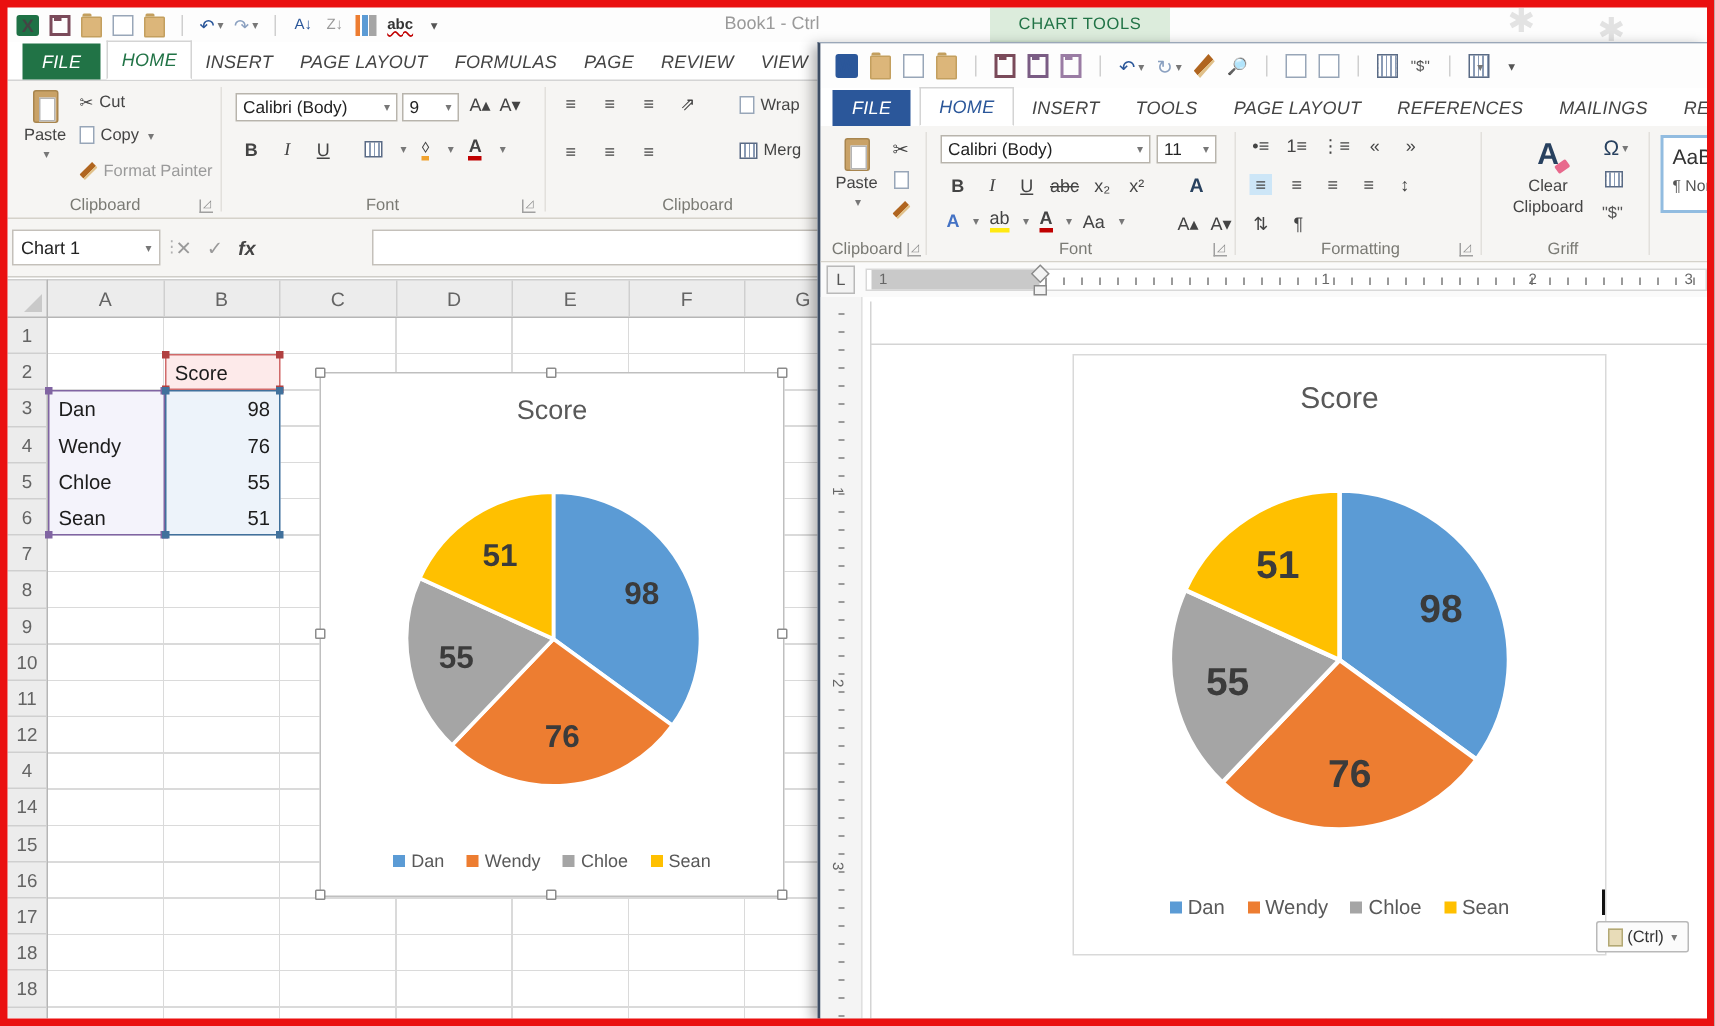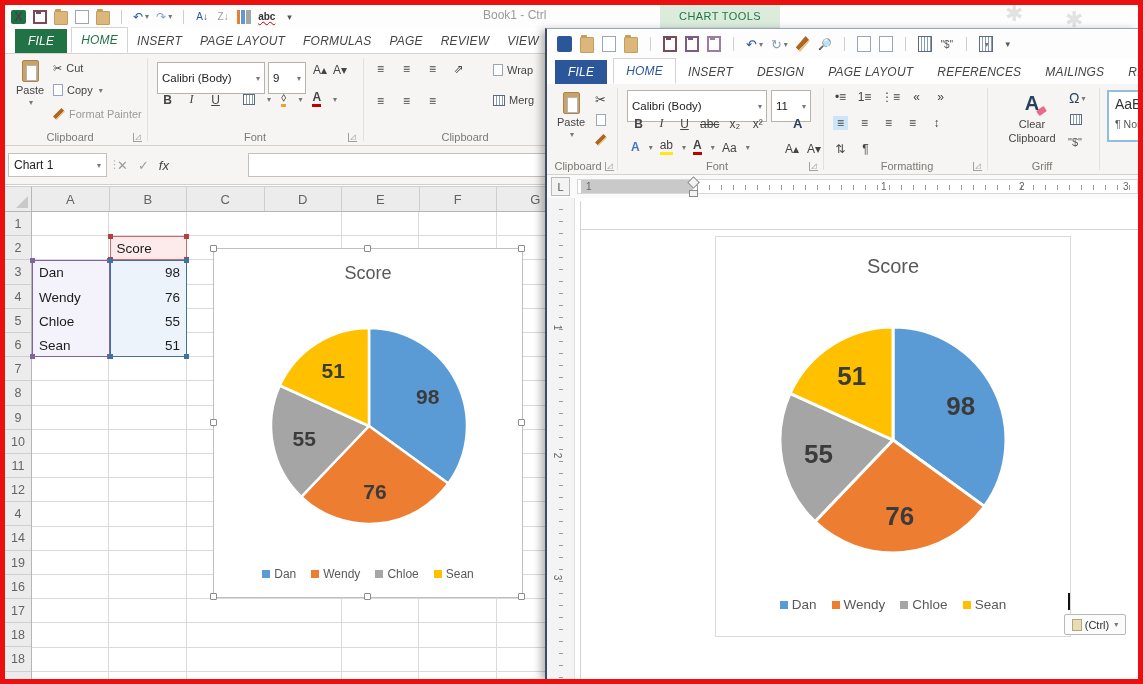--- a/index.html
+++ b/index.html
@@ -27,21 +27,21 @@
   .tab.file{background:#217346;color:#fff;padding:5px 13px;margin-right:4px;}
   .tab.active{background:#fff;border:1px solid #d4d4d4;border-bottom:1px solid #fff;color:#217346;}
   .xl-ribbon{position:absolute;left:0;top:49px;width:100%;height:92px;background:#f6f5f3;border-bottom:1px solid #d5d2ca;font-size:11px;color:#444;}
   .grp-sep{position:absolute;top:4px;bottom:4px;width:1px;background:#e2e0dc;}
   .grp-label{position:absolute;bottom:2px;font-size:11px;color:#7a7a74;text-align:center;}
   .launcher{position:absolute;bottom:3px;width:9px;height:9px;border-left:1px solid #a0a0a0;border-bottom:1px solid #a0a0a0;font-size:7px;color:#888;line-height:8px;text-align:center;}
   .bigbtn{display:flex;flex-direction:column;align-items:center;font-size:11px;color:#444;gap:2px;}
   .clipicon{width:17px;height:22px;background:#c9a267;border:1px solid #a8854e;border-radius:2px;position:relative;}
   .clipicon::after{content:"";position:absolute;left:3px;top:4px;width:9px;height:14px;background:#fff;border:1px solid #b5b5b5;}
   .mini{font-size:11px;color:#444;display:flex;align-items:center;gap:4px;height:16px;}
-  .combo{background:#fff;border:1px solid #b8b4ac;height:32px;display:flex;align-items:center;justify-content:space-between;padding:0 4px;font-size:11.5px;color:#222;}
+  .combo{background:#fff;border:1px solid #b8b4ac;height:19px;display:flex;align-items:center;justify-content:space-between;padding:0 4px;font-size:11.5px;color:#222;}
   .fmt-glyph{font-size:12px;color:#444;min-width:15px;text-align:center;}
   .colorbar{display:inline-block;position:relative;font-size:12px;color:#444;line-height:11px;}
   .colorbar i{display:block;height:3px;margin-top:1px;font-style:normal;}
 
   .xl-formula{position:absolute;left:0;top:141px;width:100%;height:39px;background:#f6f5f3;border-bottom:1px solid #d0cec9;}
   .namebox{position:absolute;left:3px;top:7px;width:99px;height:24px;background:#fff;border:1px solid #c4c0ba;font-size:12px;color:#222;display:flex;align-items:center;justify-content:space-between;padding:0 5px;}
   .fx-btns{position:absolute;left:112px;top:7px;height:24px;display:flex;align-items:center;gap:10px;color:#9a9a9a;font-size:13px;}
   .fbar{position:absolute;left:243px;top:7px;right:0;height:24px;background:#fff;border:1px solid #c4c0ba;}
 
   
@@ -232,21 +232,21 @@
 
     <div class="xl-formula">
       <div class="namebox">
           <span>Chart 1</span>
           <span class="dd">▾</span>
         </div>
       <div class="abs" style="left:104px;top:12px;color:#b0b0b0;font-size:11px">⋮</div>
       <div class="fx-btns">
         <span>✕</span>
         <span>✓</span>
-        <span style="color:#444;font-style:italic;font-weight:normal">fx</span>
+        <span style="color:#444;font-style:italic;font-weight:bold">fx</span>
       </div>
       <div class="fbar"><span></span></div>
     </div>
 
     <div class="selall"></div>
     <div class="colhdr" id="xl-colhdr">
         <div class="ch">A</div>
         <div class="ch">B</div>
         <div class="ch">C</div>
         <div class="ch">D</div>
@@ -262,21 +262,21 @@
         <div class="rh">5</div>
         <div class="rh">6</div>
         <div class="rh">7</div>
         <div class="rh">8</div>
         <div class="rh">9</div>
         <div class="rh">10</div>
         <div class="rh">11</div>
         <div class="rh">12</div>
         <div class="rh">4</div>
         <div class="rh">14</div>
-        <div class="rh">19</div>
+        <div class="rh">15</div>
         <div class="rh">16</div>
         <div class="rh">17</div>
         <div class="rh">18</div>
         <div class="rh">18</div>
         <div class="rh">20</div>
       </div>
     <div class="gridbg"></div>
     <div id="xl-cells">
         <div class="cellbox" style="left: 104.5px; top: 231.2px; width: 77.5px; height: 24.2px; background: rgb(253, 234, 234); border: 1.5px solid rgb(208, 106, 106); z-index: 2;">
           <div class="cl">Score</div>
@@ -372,21 +372,21 @@
         <span class="sep"></span>
         <span class="ic ic-grid">
           <span class="dd">▾</span>
         </span>
         <span class="ic " style="font-size: 9px; color: rgb(85, 85, 85);">▾</span>
       </div>
     <div class="wd-tabs" id="wd-tabs">
         <div class="tab file">FILE</div>
         <div class="tab active">HOME</div>
         <div class="tab">INSERT</div>
-        <div class="tab">DESIGN</div>
+        <div class="tab">TOOLS</div>
         <div class="tab">PAGE LAYOUT</div>
         <div class="tab">REFERENCES</div>
         <div class="tab">MAILINGS</div>
         <div class="tab">REVIEW</div>
       </div>
 
     <div class="wd-ribbon">
 
       <div class="abs bigbtn" style="left:6px;top:8px;width:36px">
         <span class="clipicon"></span>

